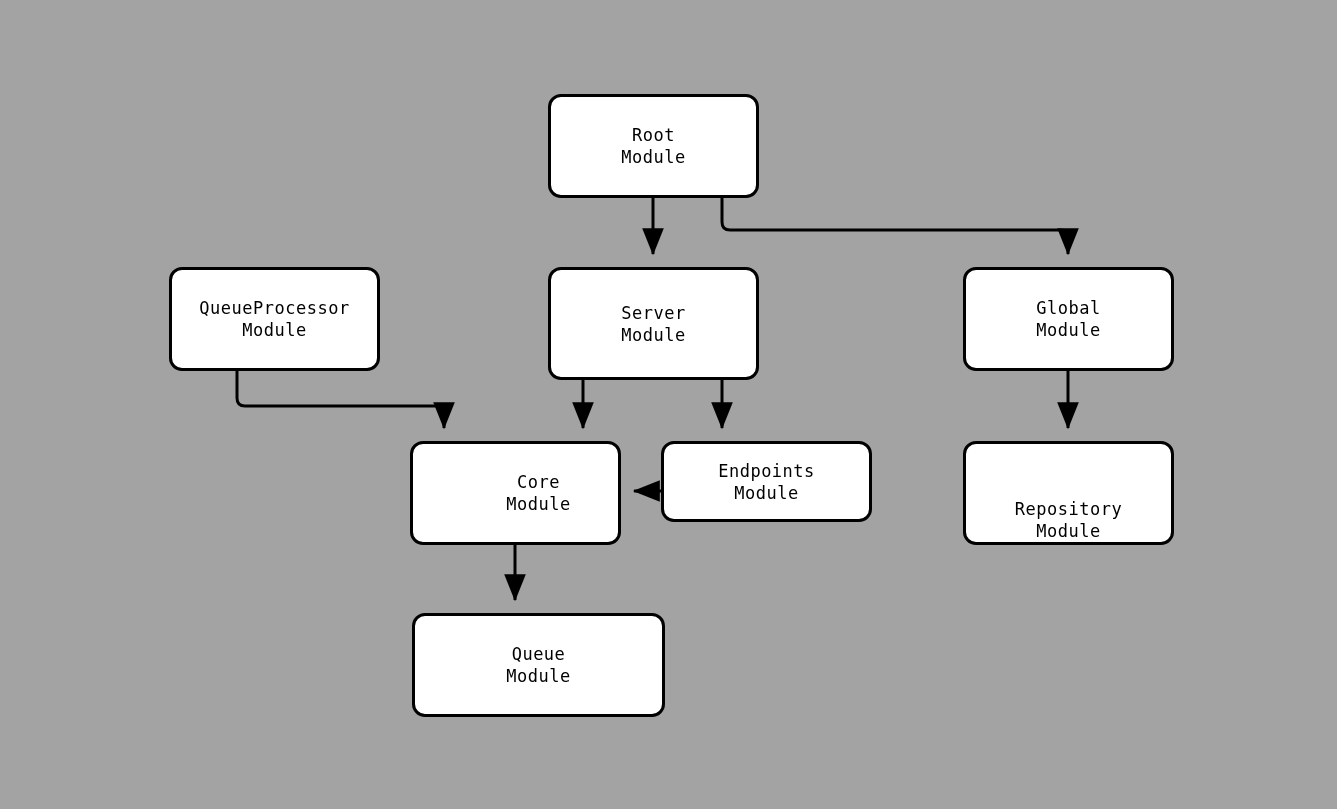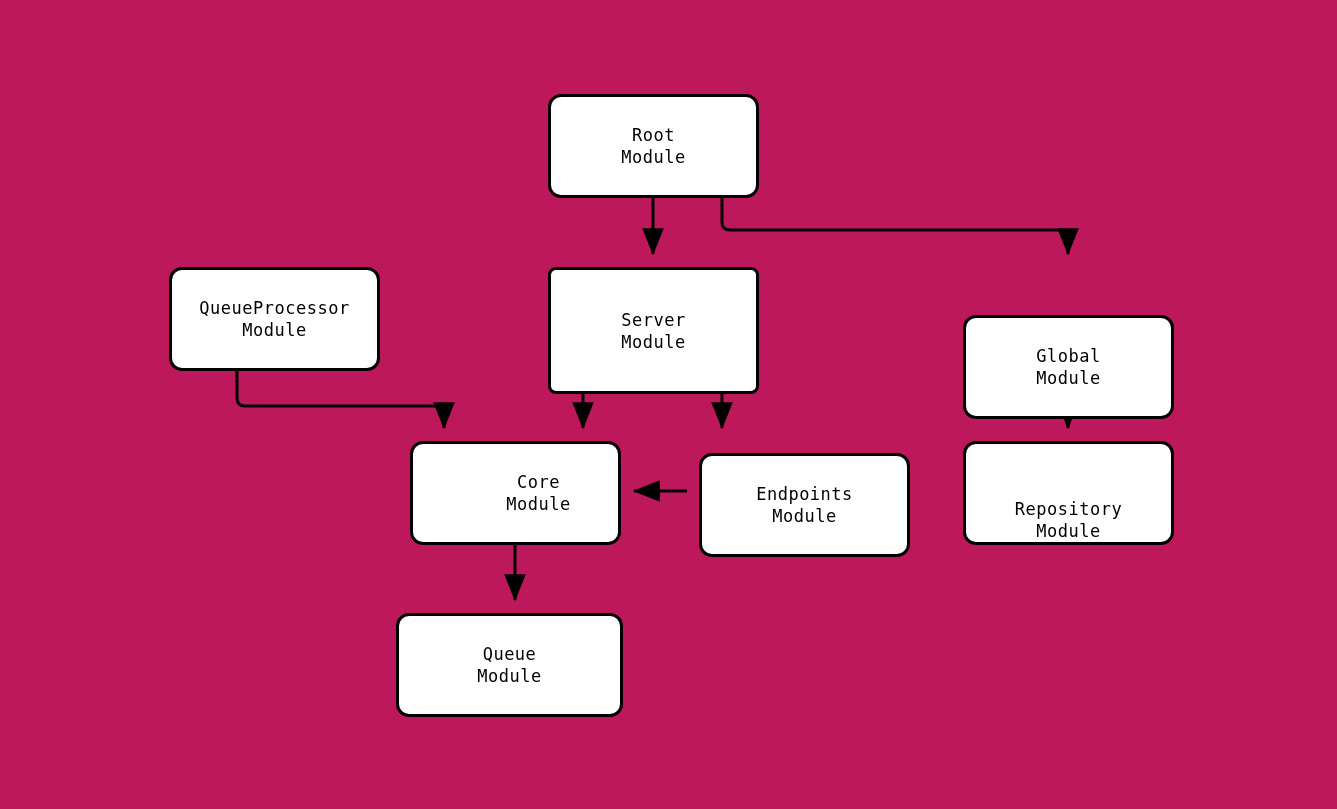--- a/index.html
+++ b/index.html
@@ -4,21 +4,21 @@
 <style>
   html, body {
     margin: 0;
     padding: 0;
     background: #ffffff;
   }
   #canvas {
     position: relative;
     width: 1337px;
     height: 809px;
-    background: #be185d;
+    background: #a3a3a3;
     overflow: hidden;
     font-family: "DejaVu Sans Mono", "Liberation Mono", monospace;
   }
   #edge-layer {
     position: absolute;
     left: 0;
     top: 0;
     width: 1337px;
     height: 809px;
   }
@@ -69,39 +69,39 @@
 
   <div id="nodes-group">
       <div class="node" style="left: 548px; top: 94px; width: 211px; height: 104px; border-color: rgb(0, 0, 0); border-width: 3px;">
         <div class="node-line">Root</div>
         <div class="node-line">Module</div>
       </div>
       <div class="node" style="left: 133px; top: 267px; width: 211px; height: 104px; border-color: rgb(0, 0, 0); border-width: 3px; margin-left: 36px;">
         <div class="node-line">QueueProcessor</div>
         <div class="node-line">Module</div>
       </div>
-      <div class="node" style="left: 548px; top: 267px; width: 211px; height: 127px; border-color: rgb(0, 0, 0); border-width: 3px; border-radius: 8px;">
+      <div class="node" style="left: 548px; top: 267px; width: 211px; height: 113px; border-color: rgb(0, 0, 0); border-width: 3px;">
         <div class="node-line">Server</div>
         <div class="node-line">Module</div>
       </div>
-      <div class="node" style="left: 963px; top: 267px; width: 211px; height: 104px; border-color: rgb(0, 0, 0); border-width: 3px; margin-top: 48px;">
+      <div class="node" style="left: 963px; top: 267px; width: 211px; height: 104px; border-color: rgb(0, 0, 0); border-width: 3px;">
         <div class="node-line">Global</div>
         <div class="node-line">Module</div>
       </div>
       <div class="node" style="left: 410px; top: 441px; width: 211px; height: 104px; border-color: rgb(0, 0, 0); border-width: 3px; padding-left: 46px;">
         <div class="node-line">Core</div>
         <div class="node-line">Module</div>
       </div>
-      <div class="node" style="left: 699px; top: 441px; width: 211px; height: 104px; border-color: rgb(0, 0, 0); border-width: 3px; margin-top: 12px;">
+      <div class="node" style="left: 661px; top: 441px; width: 211px; height: 81px; border-color: rgb(0, 0, 0); border-width: 3px;">
         <div class="node-line">Endpoints</div>
         <div class="node-line">Module</div>
       </div>
       <div class="node" style="left: 963px; top: 441px; width: 211px; height: 104px; border-color: rgb(0, 0, 0); border-width: 3px; justify-content: flex-end;">
         <div class="node-line">Repository</div>
         <div class="node-line">Module</div>
       </div>
-      <div class="node" style="left: 396px; top: 613px; width: 227px; height: 104px; border-color: rgb(0, 0, 0); border-width: 3px;">
+      <div class="node" style="left: 412px; top: 613px; width: 253px; height: 104px; border-color: rgb(0, 0, 0); border-width: 3px;">
         <div class="node-line">Queue</div>
         <div class="node-line">Module</div>
       </div>
     </div>
 
 </div>
 
 </body></html>

